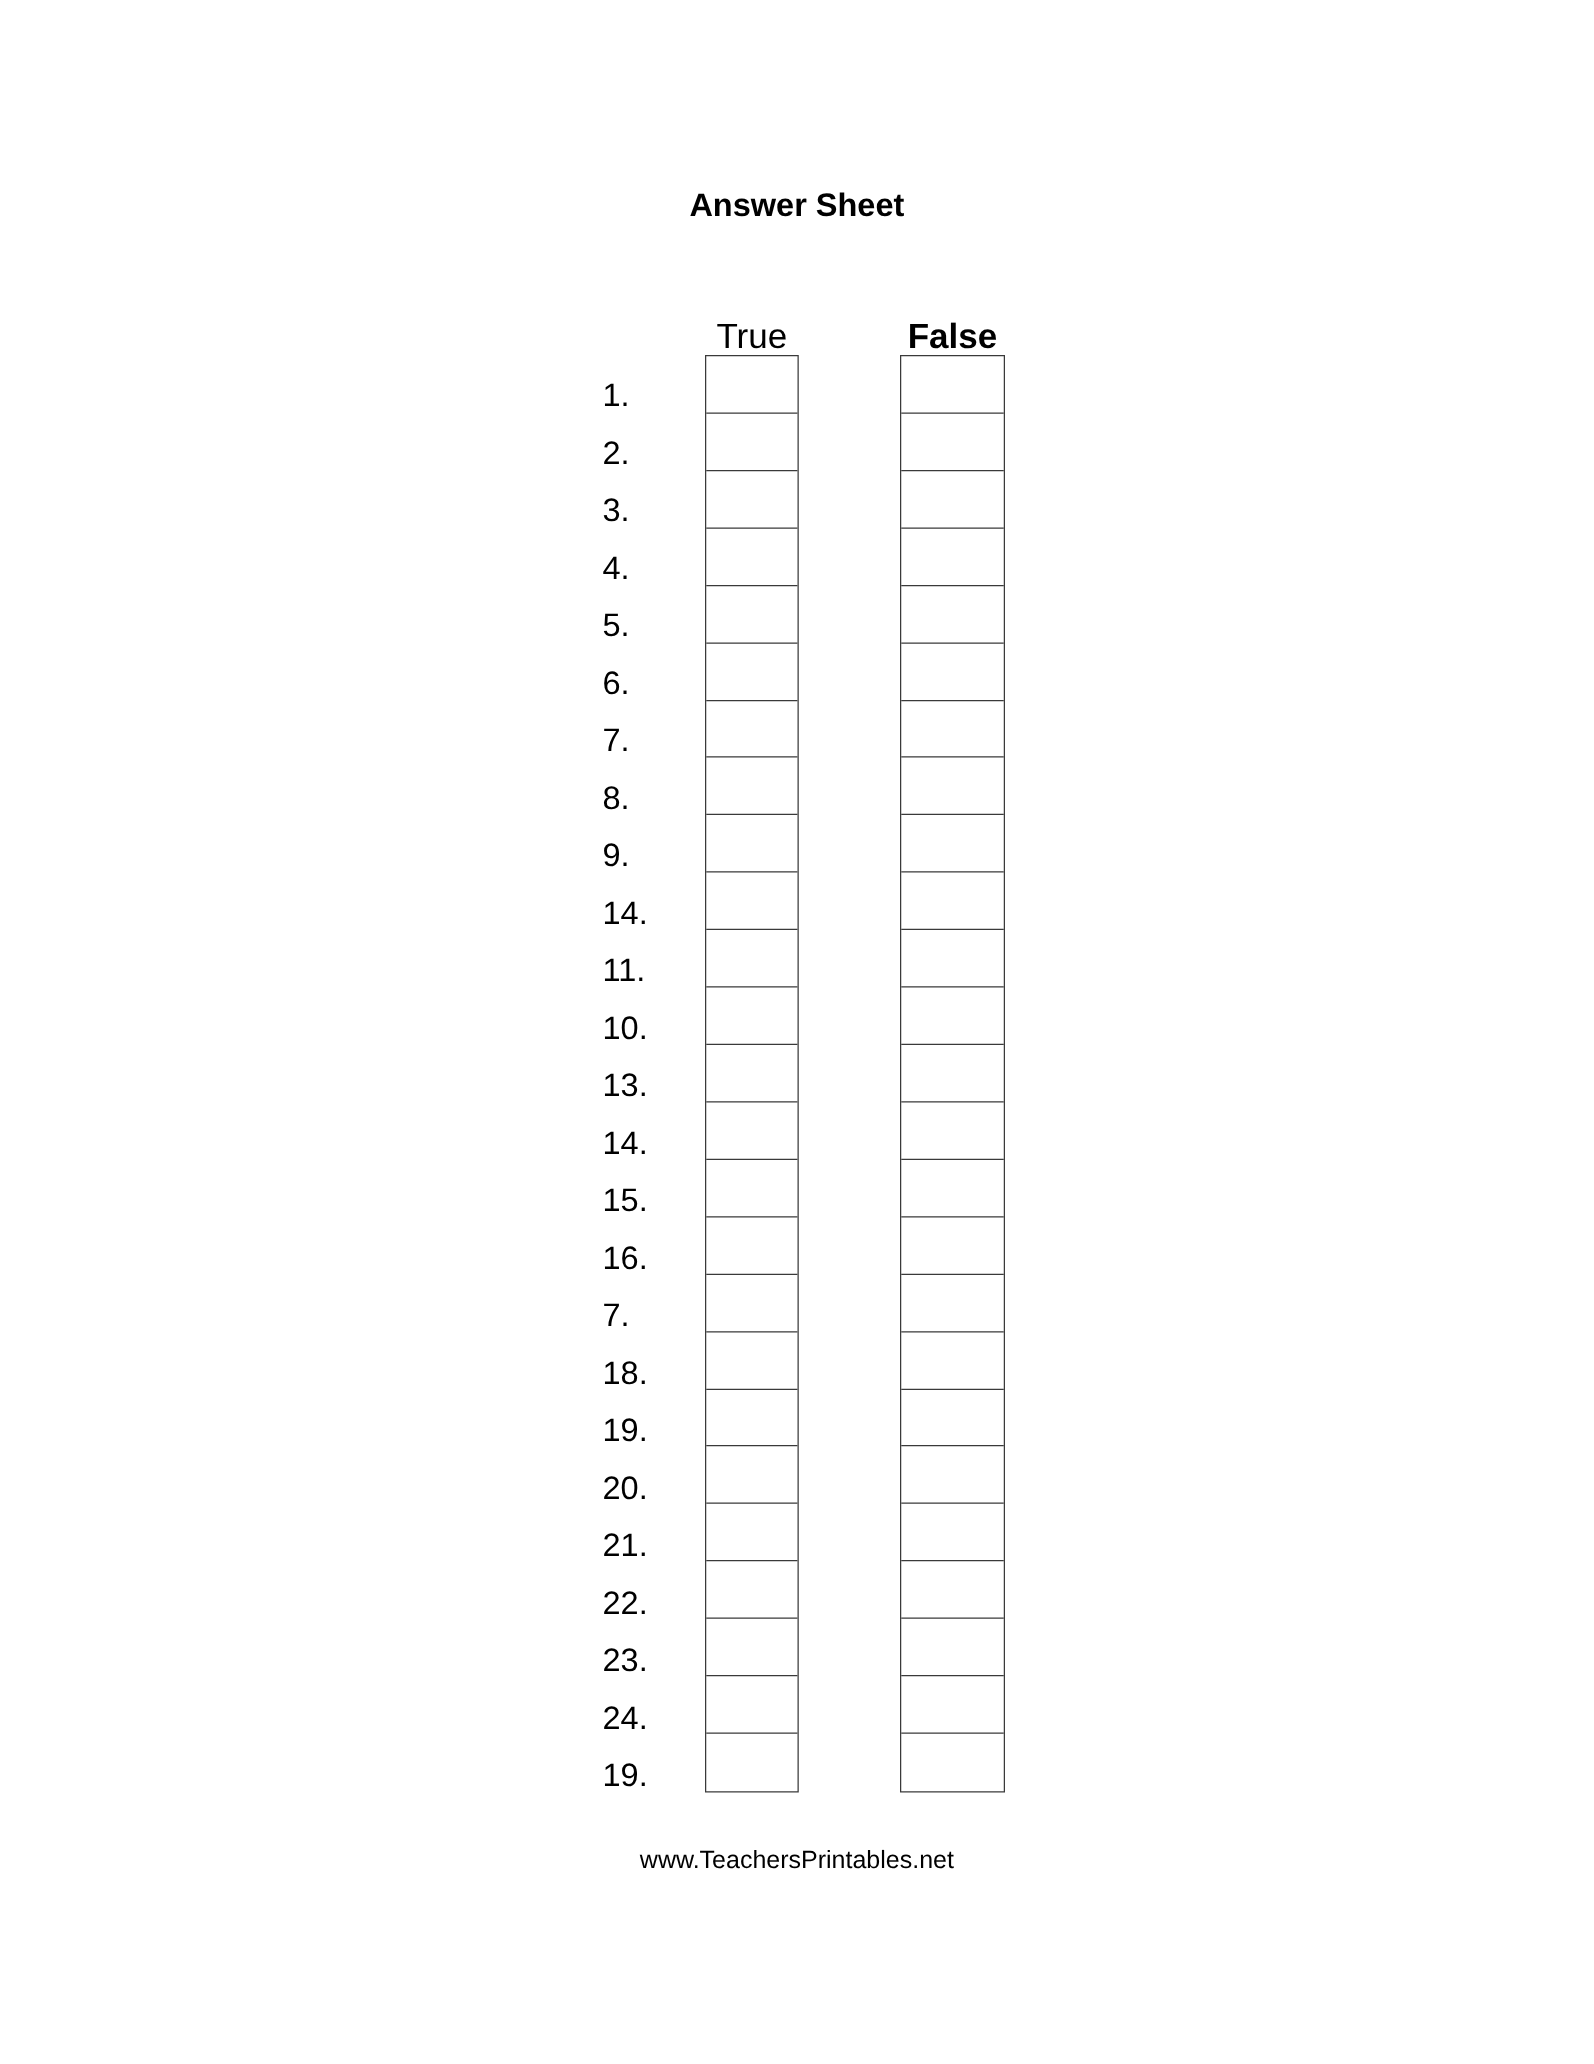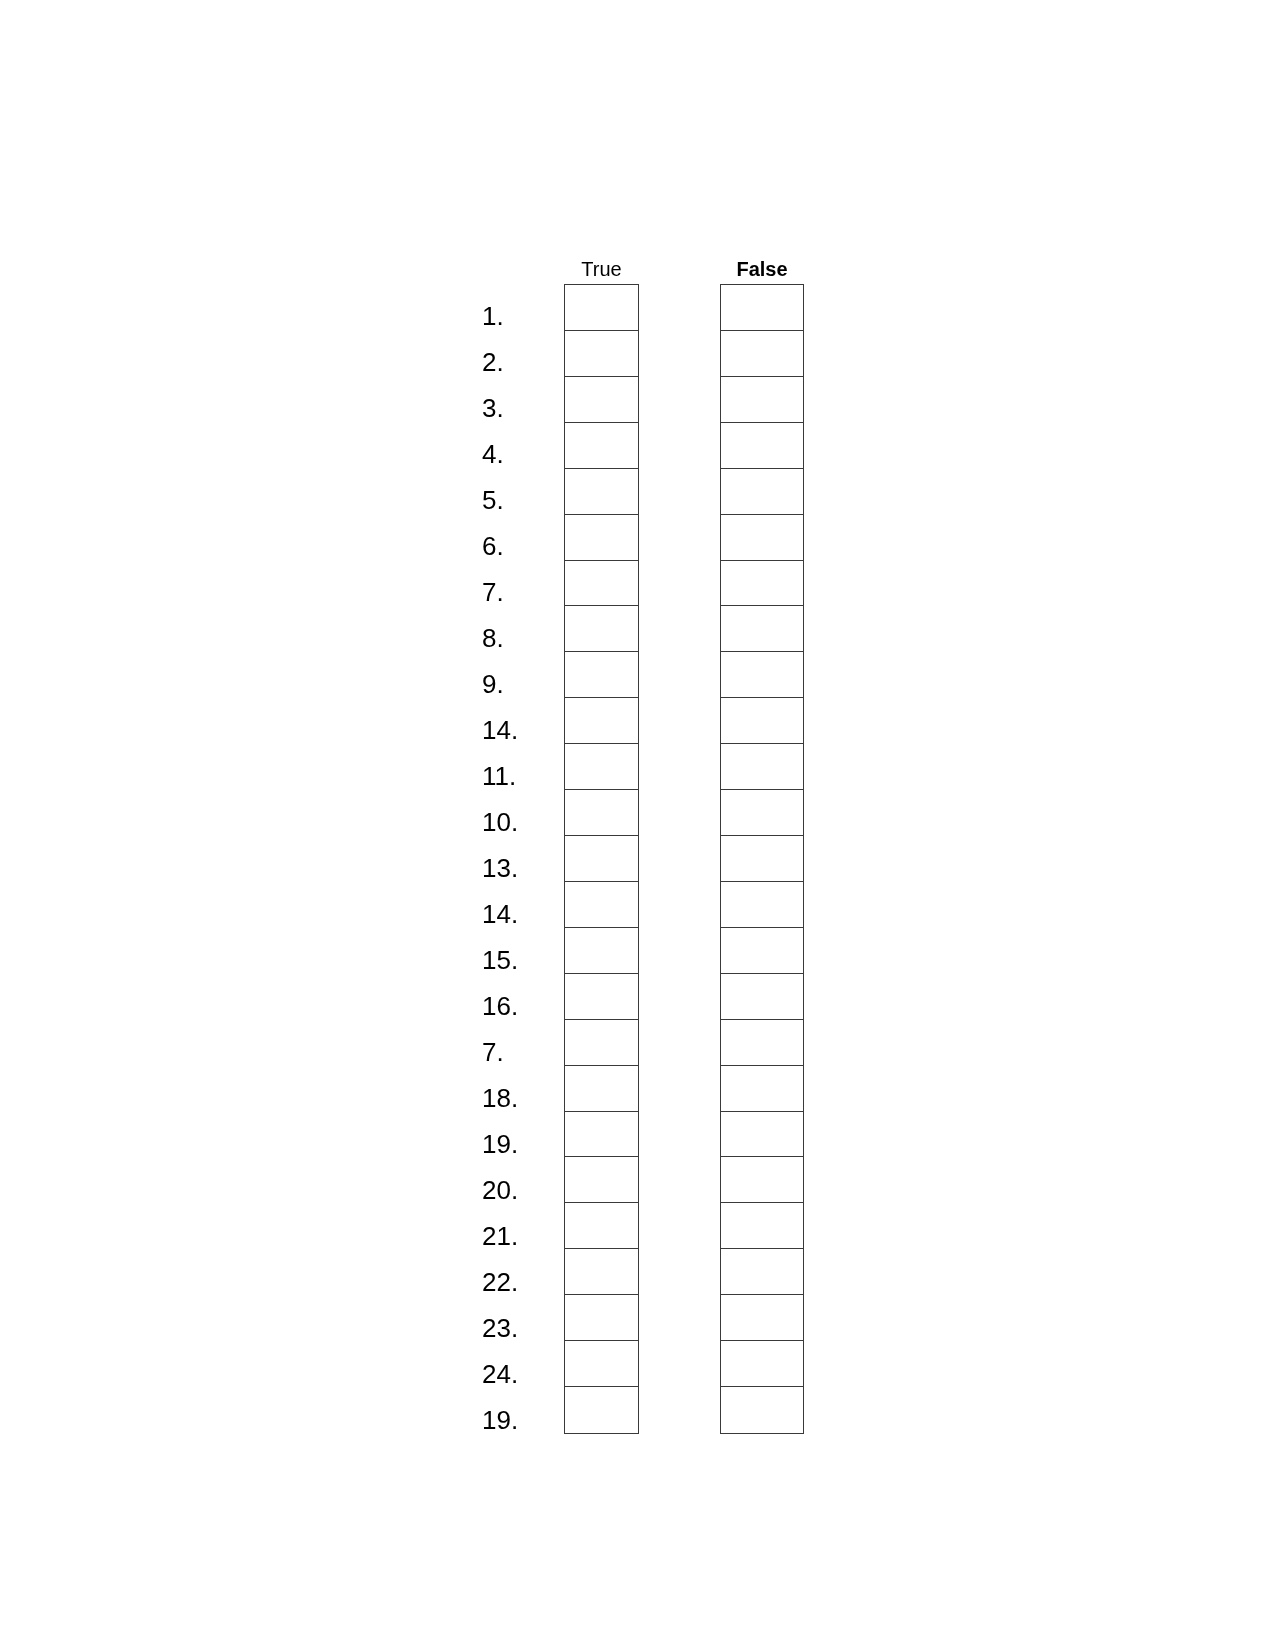--- a/index.html
+++ b/index.html
@@ -37,21 +37,21 @@
     width: 100%;
     text-align: center;
     font-size: 25px;
     line-height: 26px;
     font-weight: bold;
   }
   .col-header {
     position: absolute;
     top: 256px;
     text-align: center;
-    font-size: 20px;
+    font-size: 28px;
     line-height: 26px;
     font-weight: normal;
   }
   .true-header { left: 564px; width: 75px; }
   .false-header { left: 720px; width: 84px; font-weight: bold; }
   .numbers {
     position: absolute;
     left: 482px;
     top: 284px;
     height: 1150px;
@@ -91,20 +91,21 @@
     width: 100%;
     text-align: center;
     font-size: 20px;
     line-height: 20px;
   }
 </style>
 </head>
 <body>
 
 <div class="page">
+  <div class="title">Answer Sheet</div>
 
   <div class="col-header true-header">True</div>
   <div class="col-header false-header">False</div>
 
   <div class="numbers" id="numbers">
       <div class="num">1.</div>
       <div class="num">2.</div>
       <div class="num">3.</div>
       <div class="num">4.</div>
       <div class="num">5.</div>
@@ -177,13 +178,14 @@
       <div class="cell"></div>
       <div class="cell"></div>
       <div class="cell"></div>
       <div class="cell"></div>
       <div class="cell"></div>
       <div class="cell"></div>
       <div class="cell"></div>
       <div class="cell"></div>
     </div>
 
+  <div class="footer">www.TeachersPrintables.net</div>
 </div>
 
 </body></html>

